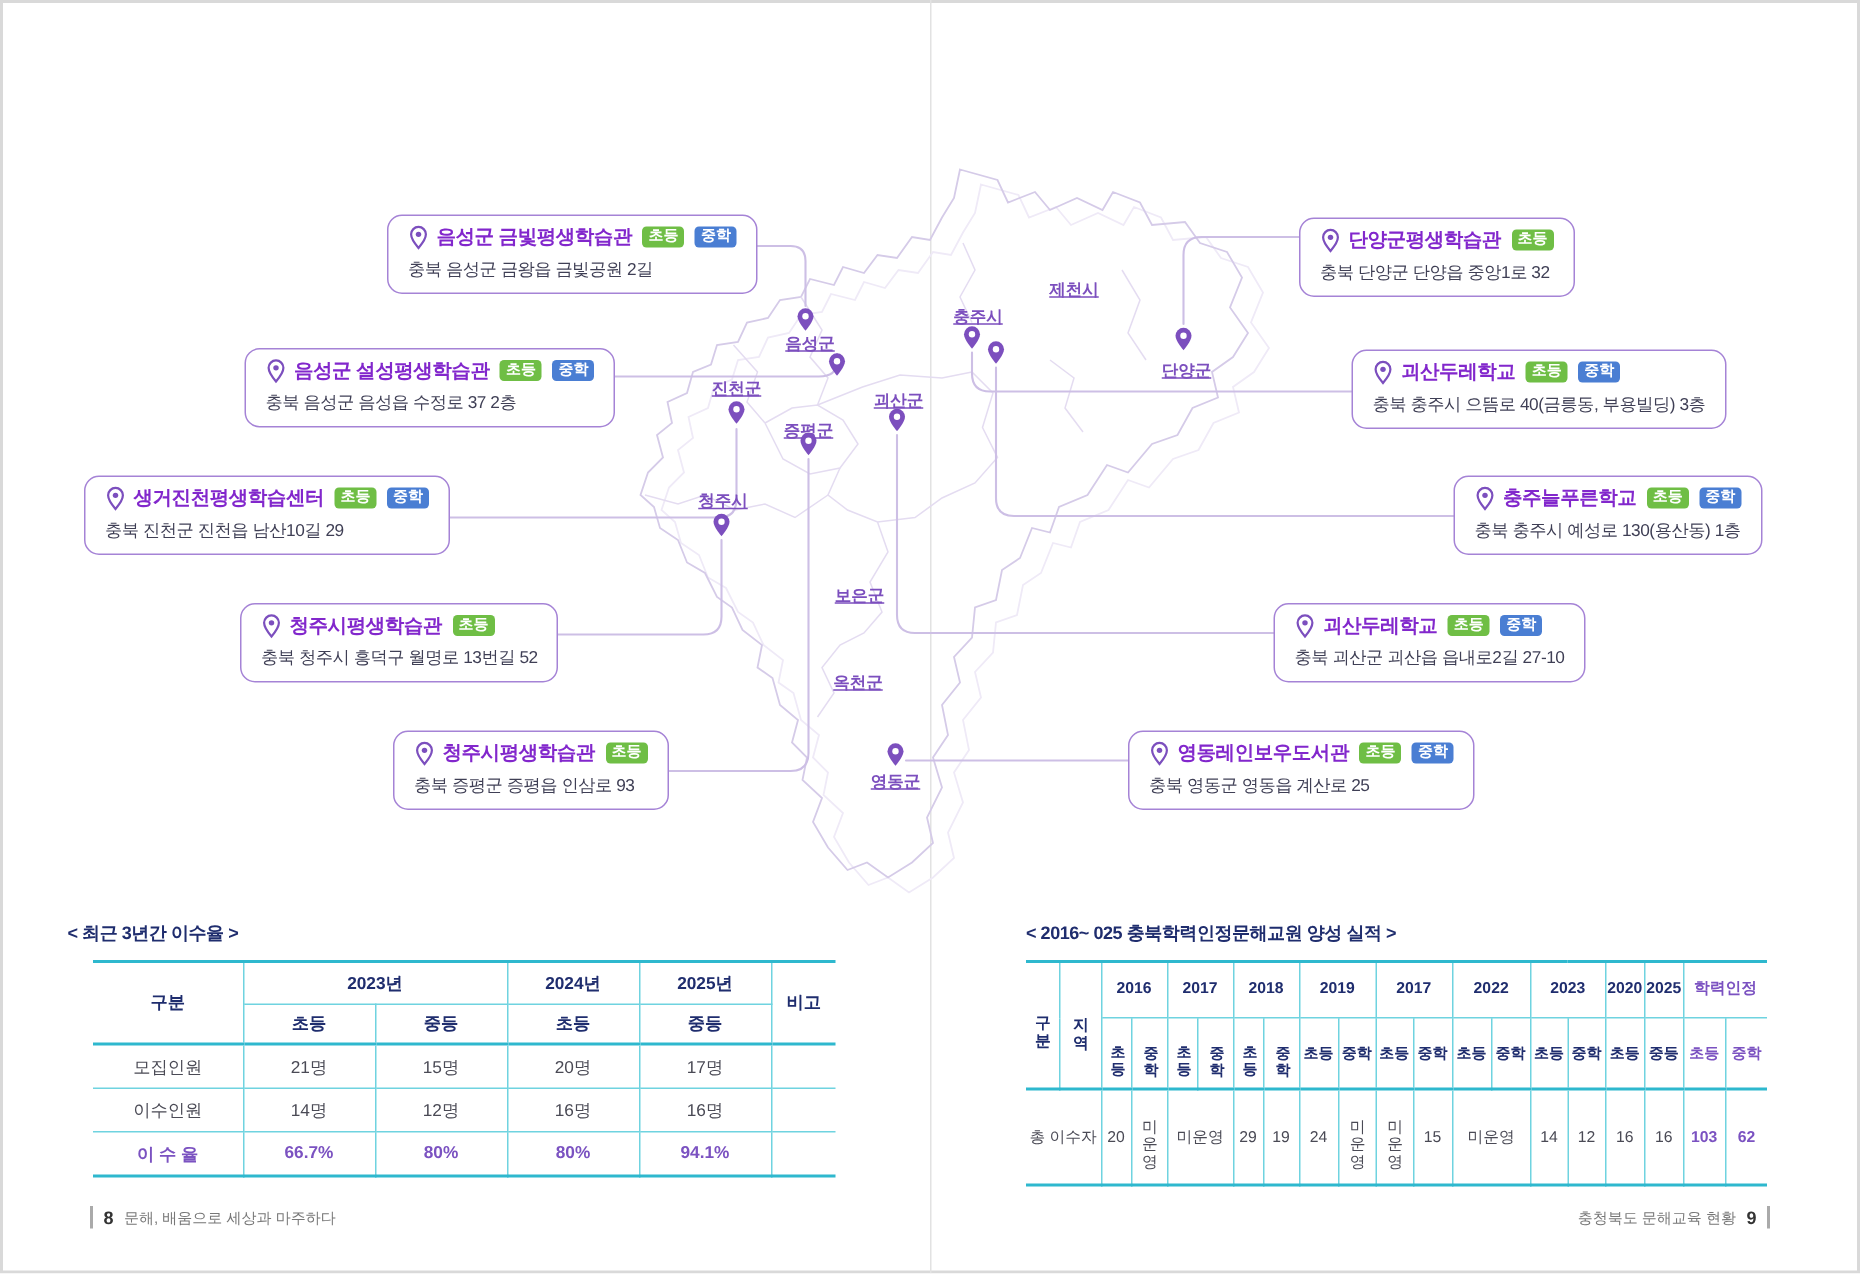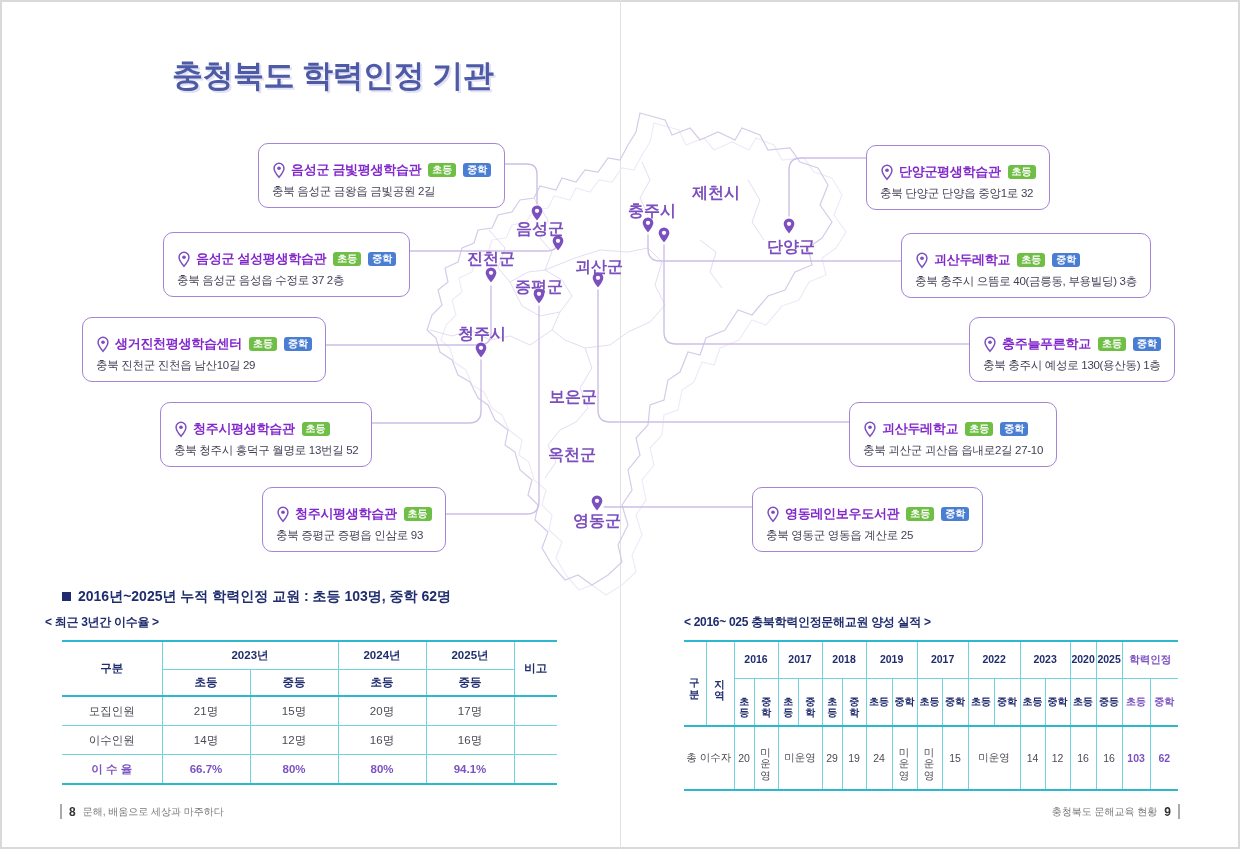--- a/index.html
+++ b/index.html
@@ -10,26 +10,26 @@
   }
   html,body{margin:0;padding:0;background:#fff;}
   body{font-family:"Liberation Sans","DejaVu Sans",sans-serif;}
   .page{position:relative;width:1240px;height:849px;background:#fff;overflow:hidden;
         box-shadow:inset 0 0 0 2px #d9d9d9;}
   .divider{position:absolute;left:620px;top:0;width:1px;height:849px;background:#e2e2e2;}
   .map-svg{position:absolute;left:0;top:0;}
   .page-title{position:absolute;left:172px;top:55px;margin:0;font-size:31px;font-weight:800;
         letter-spacing:-0.5px;color:var(--title-blue);text-shadow:2px 2px 0 #e3e1f2;}
   
-  .region-label{position:absolute;transform:translate(-50%,-50%);font-size:16px;font-weight:700;
-        color:var(--accent-purple);white-space:nowrap;}
+  .region-label{position:absolute;transform:translate(-50%,-50%);font-size:11px;font-weight:700;
+        color:var(--accent-purple);white-space:nowrap;text-decoration:underline;}
   .pin{position:absolute;transform:translate(-50%,-100%);width:13px;height:16px;}
   
   .callout{position:absolute;background:#fff;border:1.5px solid #a583d6;border-radius:10px;
-        padding:17px 13px 8px 13px;white-space:nowrap;z-index:5;}
+        padding:5px 13px 8px 13px;white-space:nowrap;z-index:5;}
   .c-head{display:flex;align-items:center;gap:5px;}
   .c-pin{width:14px;height:17px;flex:0 0 auto;}
   .c-name{font-size:13px;font-weight:800;color:var(--institution-purple);letter-spacing:-0.3px;}
   .badge{display:inline-block;font-size:10px;font-weight:700;color:#fff;border-radius:3px;
         padding:1.5px 4px 2px 4px;margin-left:2px;line-height:1;}
   .b-elem{background:var(--badge-elementary-green);}
   .b-mid{background:var(--badge-middle-blue);}
   .c-addr{margin-top:5px;font-size:11.5px;color:#3f3f55;letter-spacing:-0.3px;}
   
   .note{position:absolute;left:62px;top:588px;font-size:14px;font-weight:800;color:var(--navy);}
@@ -98,21 +98,20 @@
       <path d="M356,423 H469 Q481,423 481,411 V360"></path>
       <path d="M430,514 H527 Q539,514 539,502 V306"></path>
       <path d="M866,158 H801 Q789,158 789,170 V216"></path>
       <path d="M901,261 H660 Q648,261 648,249 V235"></path>
       <path d="M969,344 H676 Q664,344 664,332 V245"></path>
       <path d="M849,422 H610 Q598,422 598,410 V290"></path>
       <path d="M752,507 H604"></path>
     </g>
   </svg>
 
-  <h1 class="page-title">충청북도 학력인정 기관</h1>
 
   <div class="region-label" style="left:540px;top:229px">음성군</div>
   <div class="region-label" style="left:491px;top:259px">진천군</div>
   <div class="region-label" style="left:539px;top:287px">증평군</div>
   <div class="region-label" style="left:599px;top:267px">괴산군</div>
   <div class="region-label" style="left:482px;top:334px">청주시</div>
   <div class="region-label" style="left:652px;top:211px">충주시</div>
   <div class="region-label" style="left:716px;top:193px">제천시</div>
   <div class="region-label" style="left:791px;top:247px">단양군</div>
   <div class="region-label" style="left:573px;top:397px">보은군</div>
@@ -177,21 +176,21 @@
         <svg class="c-pin" viewBox="0 0 24 30">
           <path fill="none" stroke="#7c4fbe" stroke-width="2.6" d="M12 2.3a8.7 8.7 0 0 0-8.7 8.7c0 6 8.7 16 8.7 16s8.7-10 8.7-16A8.7 8.7 0 0 0 12 2.3z"></path>
           <circle cx="12" cy="11" r="3.2" fill="#7c4fbe"></circle>
         </svg>
         <span class="c-name">음성군 설성평생학습관</span>
         <span class="badge b-elem">초등</span>
         <span class="badge b-mid">중학</span>
       </div>
     <div class="c-addr">충북 음성군 음성읍 수정로 37 2층</div>
   </div>
-  <div class="callout" style="left:82px;top:317px">
+  <div class="callout" style="left:56px;top:317px">
     <div class="c-head">
         <svg class="c-pin" viewBox="0 0 24 30">
           <path fill="none" stroke="#7c4fbe" stroke-width="2.6" d="M12 2.3a8.7 8.7 0 0 0-8.7 8.7c0 6 8.7 16 8.7 16s8.7-10 8.7-16A8.7 8.7 0 0 0 12 2.3z"></path>
           <circle cx="12" cy="11" r="3.2" fill="#7c4fbe"></circle>
         </svg>
         <span class="c-name">생거진천평생학습센터</span>
         <span class="badge b-elem">초등</span>
         <span class="badge b-mid">중학</span>
       </div>
     <div class="c-addr">충북 진천군 진천읍 남산10길 29</div>
@@ -272,21 +271,20 @@
           <path fill="none" stroke="#7c4fbe" stroke-width="2.6" d="M12 2.3a8.7 8.7 0 0 0-8.7 8.7c0 6 8.7 16 8.7 16s8.7-10 8.7-16A8.7 8.7 0 0 0 12 2.3z"></path>
           <circle cx="12" cy="11" r="3.2" fill="#7c4fbe"></circle>
         </svg>
         <span class="c-name">영동레인보우도서관</span>
         <span class="badge b-elem">초등</span>
         <span class="badge b-mid">중학</span>
       </div>
     <div class="c-addr">충북 영동군 영동읍 계산로 25</div>
   </div>
 
-  <div class="note"><span class="sq"></span><span>2016년~2025년 누적 학력인정 교원 : 초등 103명, 중학 62명</span></div>
 
   <div class="sec-title" style="left:45px;top:614px">&lt; 최근 3년간 이수율 &gt;</div>
   <div class="tbl-wrap" style="left:62px">
     <table class="ltbl">
       <colgroup>
           <col style="width:100px">
           <col style="width:88px">
           <col style="width:88px">
           <col style="width:88px">
           <col style="width:88px">

